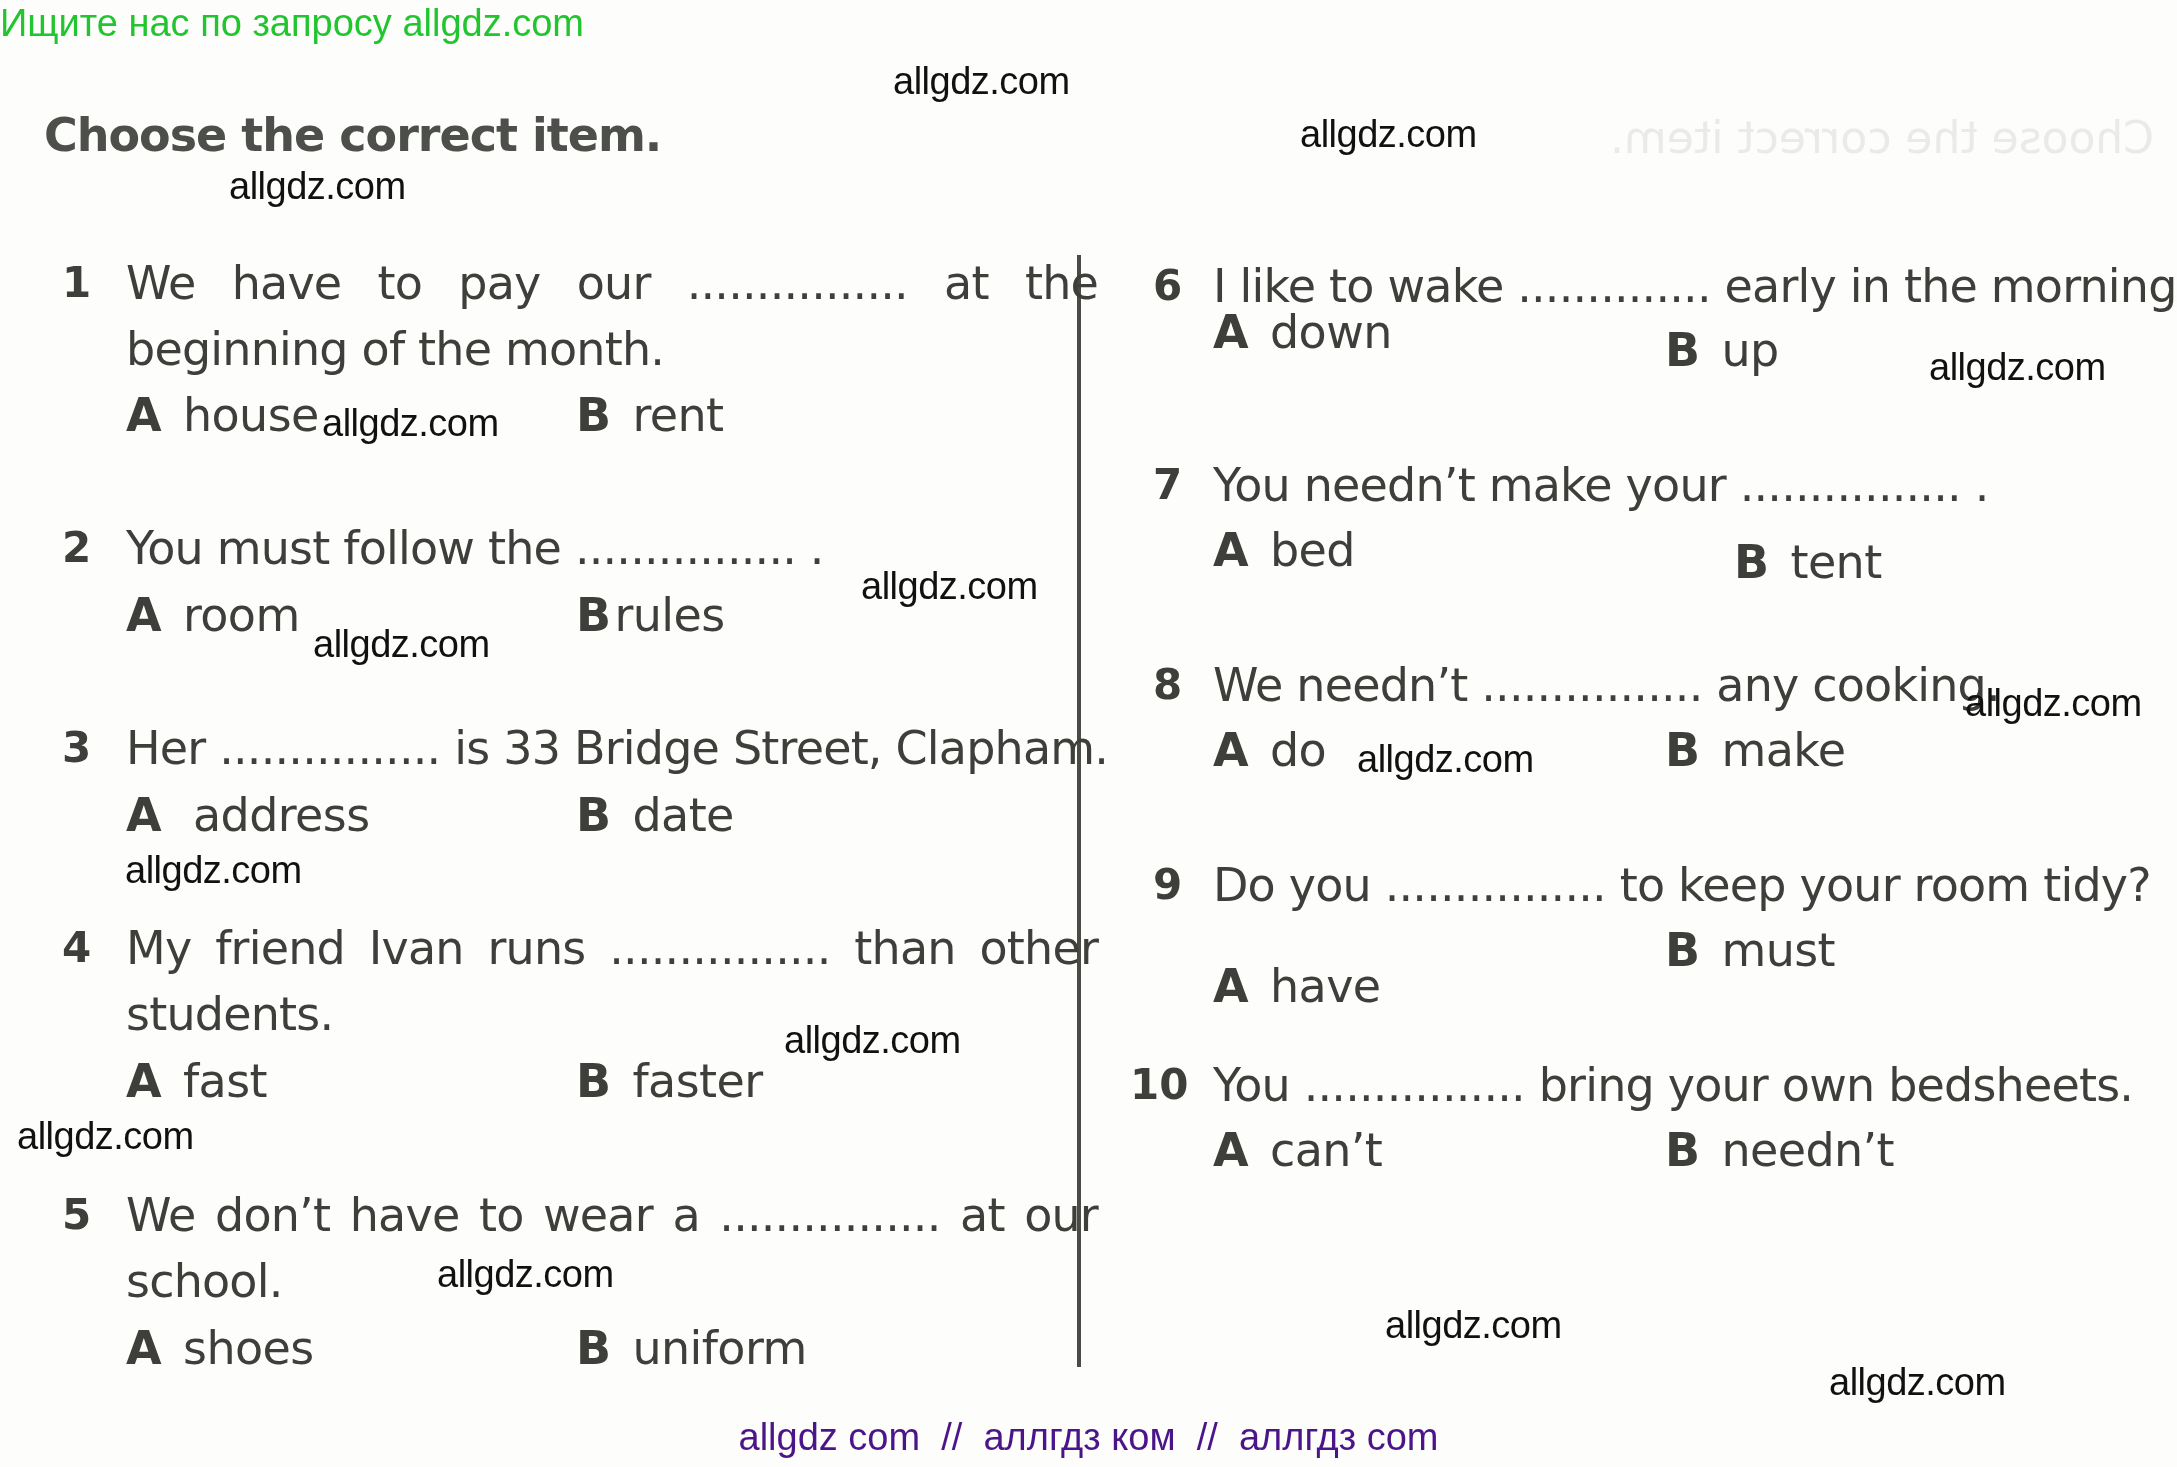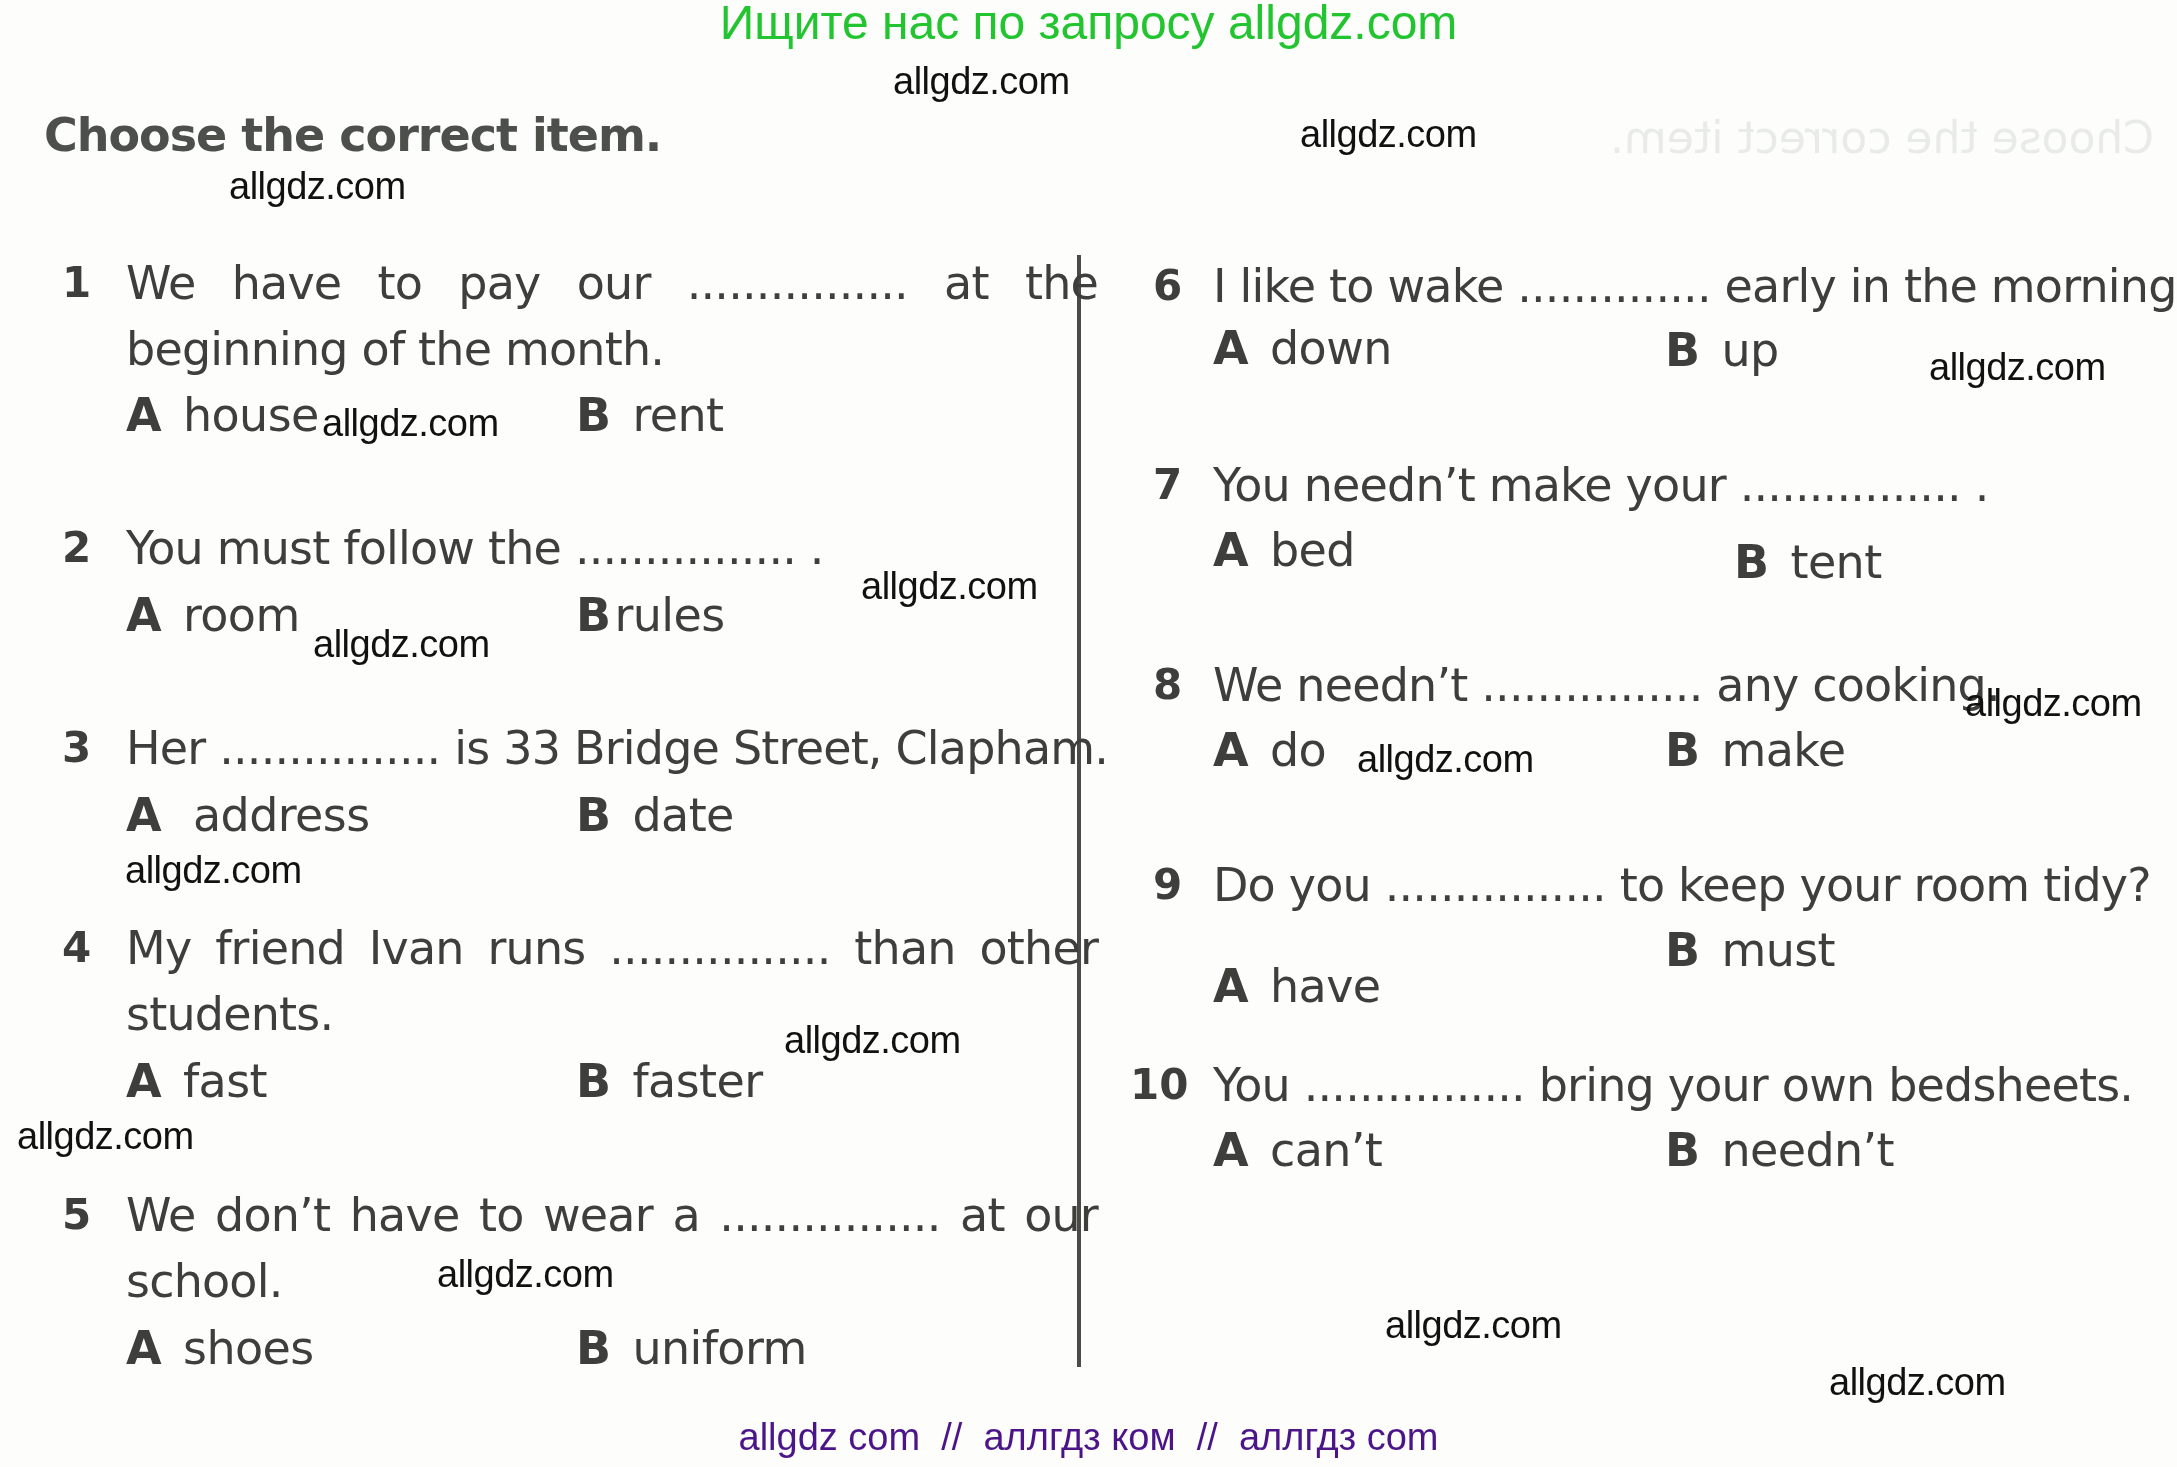--- a/index.html
+++ b/index.html
@@ -8,22 +8,22 @@
     background: #fdfdfc;
     font-family: "DejaVu Sans", sans-serif;
     color: #3e3f3b;
   }
   .ghost {
     position: absolute; color: #e9ebea; font-size: 44px;
     font-family: "DejaVu Sans", sans-serif; transform: scaleX(-1);
     white-space: nowrap; pointer-events: none;
   }
   .banner {
-    position: absolute; top: 0; left: 0; width: 100%; text-align: center;
-    font-family: "Liberation Sans", sans-serif; font-size: 48px; color: #22c52f;
+    position: absolute; top: 0; left: 0; width: 100%; 
+    font-family: "Liberation Sans", sans-serif; font-size: 38px; color: #22c52f;
     line-height: 46px;
   }
   .wm {
     position: absolute; font-family: "Liberation Sans", sans-serif;
     font-size: 38px; color: #111; white-space: nowrap; letter-spacing: -0.5px;
   }
   .title {
     position: absolute; left: 44px; top: 108px; font-size: 46px; font-weight: bold;
     color: #4d4f4b; letter-spacing: -1px; white-space: nowrap;
   }
@@ -115,21 +115,21 @@
   <span class="letter">A</span><span>shoes</span>
 </div>
 <div class="opt" style="left:576px; top:1315px;">
   <span class="letter">B</span><span>uniform</span>
 </div>
 
 <div class="q" style="left:1153px; top:253px; width:1000px;">
   <span class="num">6</span>
   <span class="stem" style="left:60px; white-space:nowrap;">I like to wake .............. early in the morning.</span>
 </div>
-<div class="opt" style="left:1213px; top:315px;text-align:center;">
+<div class="opt" style="left:1213px; top:299px;text-align:center;">
   <span class="letter">A</span><span>down</span>
 </div>
 <div class="opt" style="left:1665px; top:317px;">
   <span class="letter">B</span><span>up</span>
 </div>
 
 <div class="q" style="left:1153px; top:452px; width:1000px;">
   <span class="num">7</span>
   <span class="stem" style="left:60px; white-space:nowrap;">You needn’t make your ................ .</span>
 </div>

